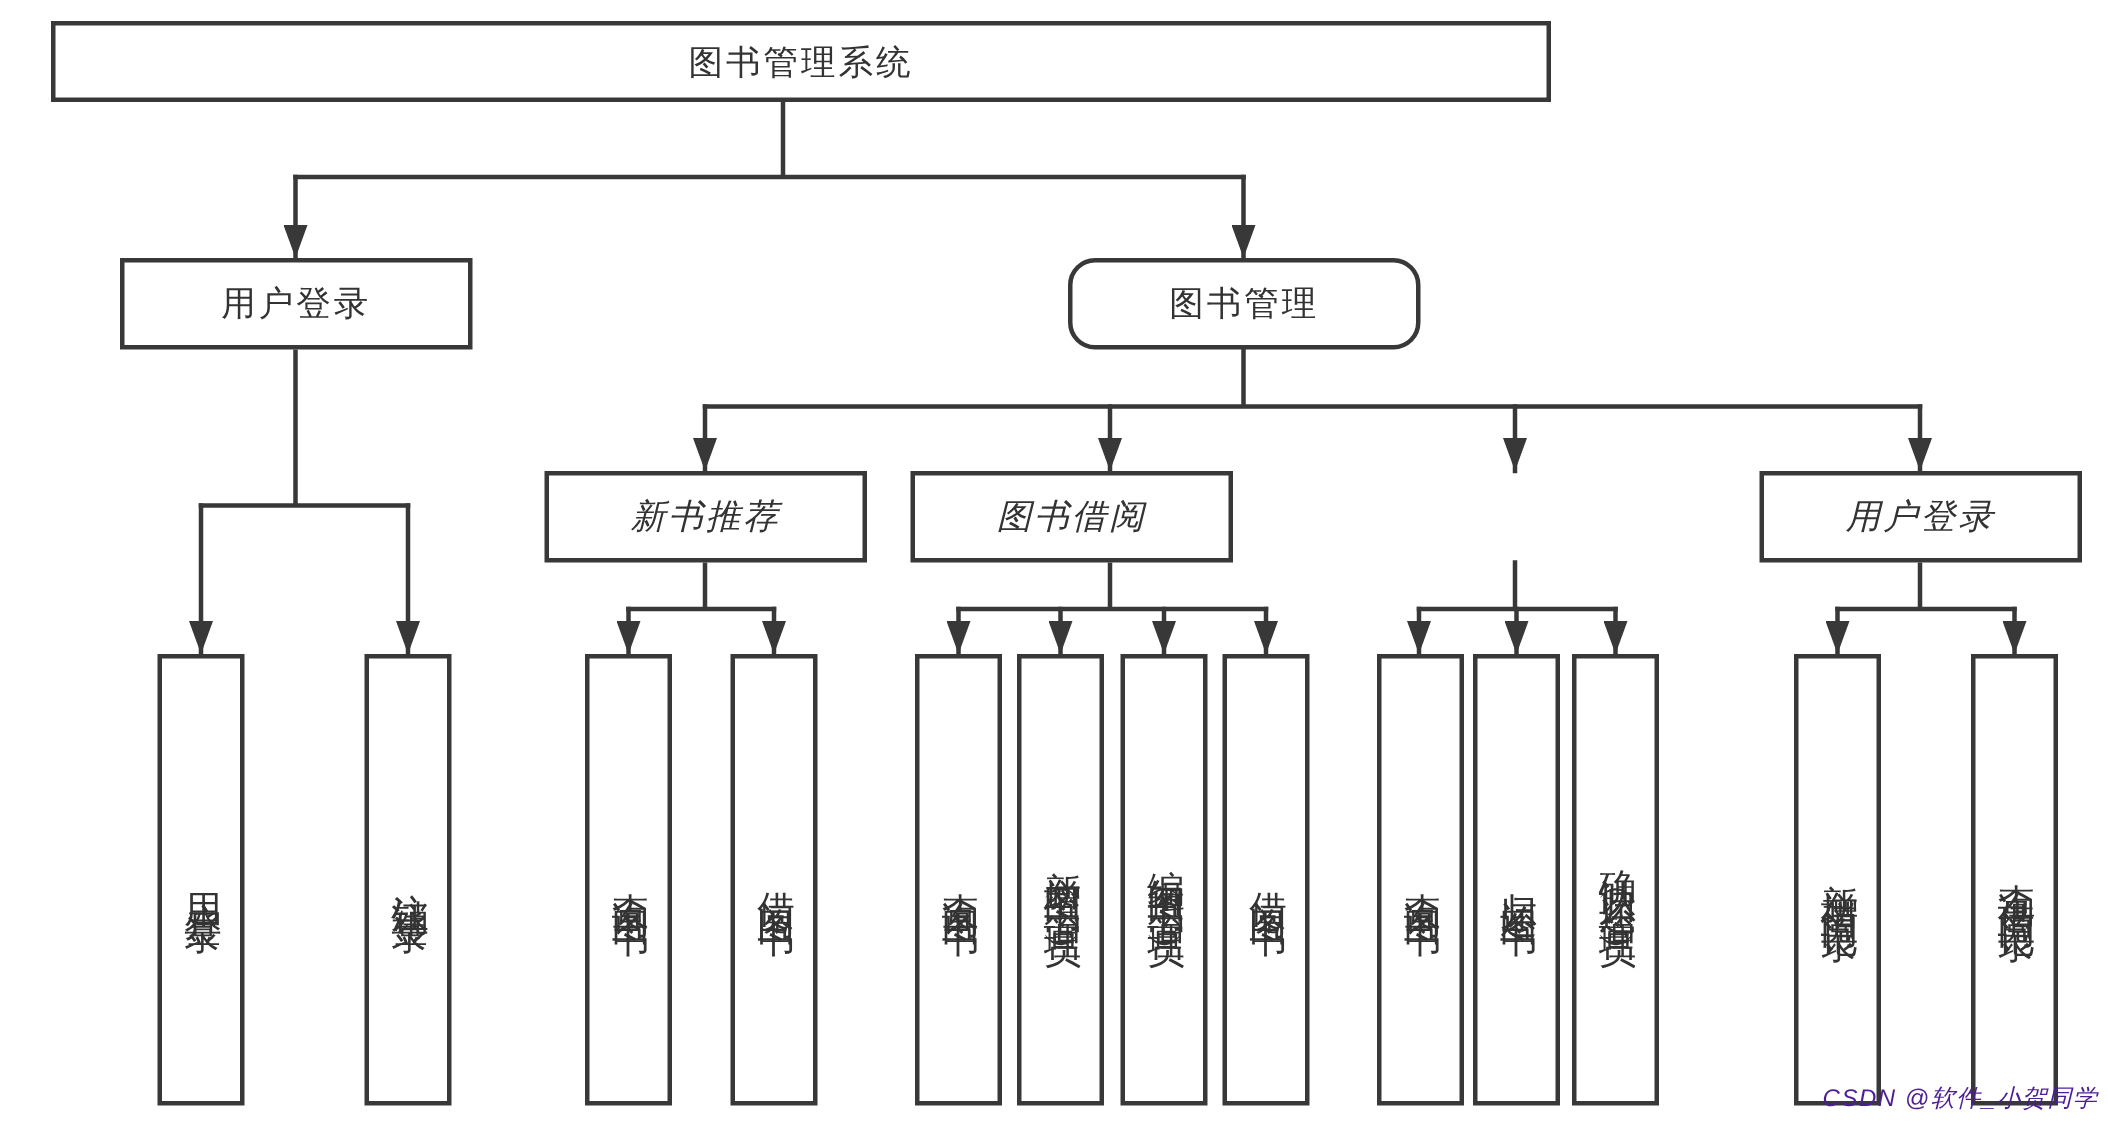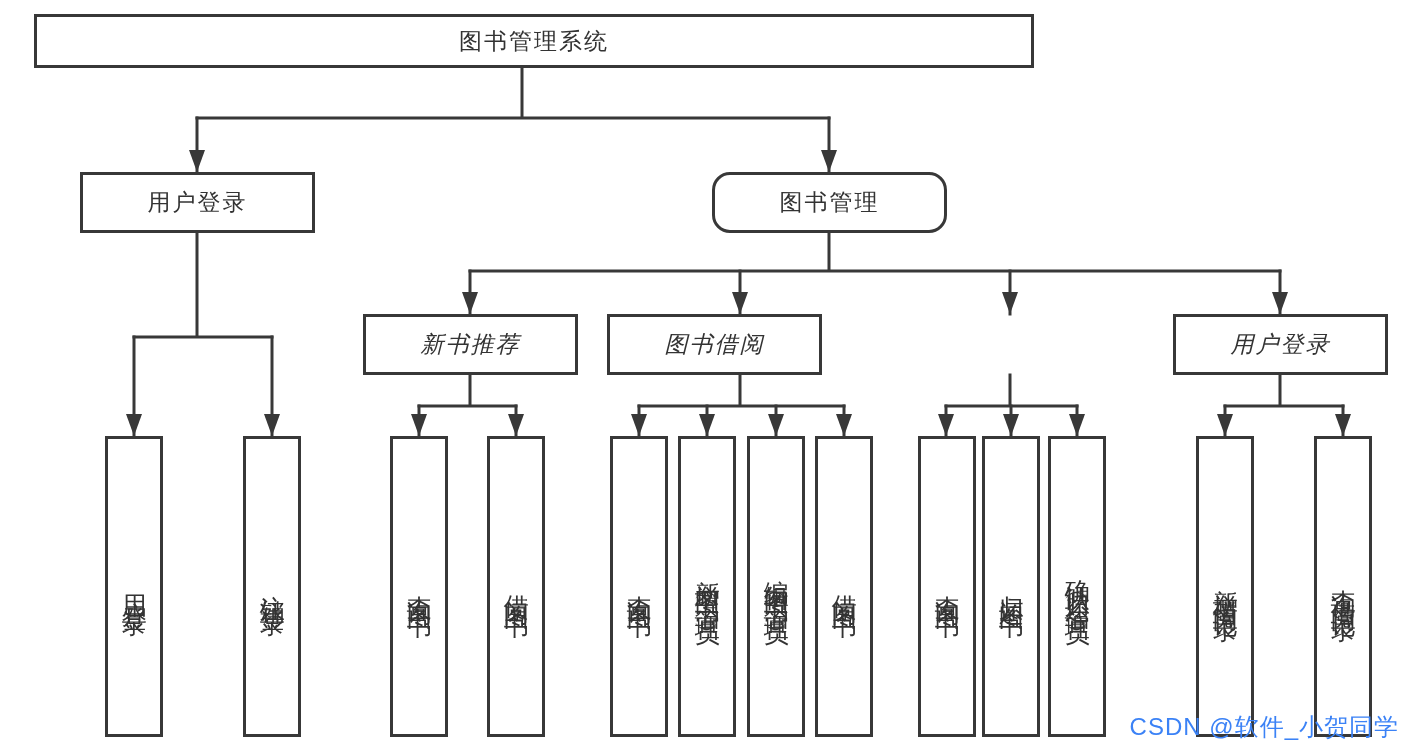--- a/index.html
+++ b/index.html
@@ -45,25 +45,26 @@
   .lf-1  { left: 105px; }  .lf-2  { left: 243px; }
   .lf-3  { left: 390px; }  .lf-4  { left: 487px; }
   .lf-5  { left: 610px; }  .lf-6  { left: 678px; }
   .lf-7  { left: 747px; }  .lf-8  { left: 815px; }
   .lf-9  { left: 918px; }  .lf-10 { left: 982px; }
   .lf-11 { left: 1048px; }
   .lf-12 { left: 1196px; } .lf-13 { left: 1314px; }
   .watermark {
     position: absolute;
     right: 6px; bottom: 4px;
-    font-size: 24px;
-    color: #3b82f6;
+    font-size: 16px;
+    color: #4c1d95;
     letter-spacing: 1px;
     z-index: 3;
     white-space: nowrap;
+    font-style: italic;
   }
 </style>
 </head>
 <body>
 
 <div class="canvas">
 
   <svg class="connectors" width="1405" height="747" viewBox="0 0 1405 747">
     <defs>
       <marker id="arw" markerUnits="userSpaceOnUse" markerWidth="22" markerHeight="16" refX="22" refY="8" orient="auto">

